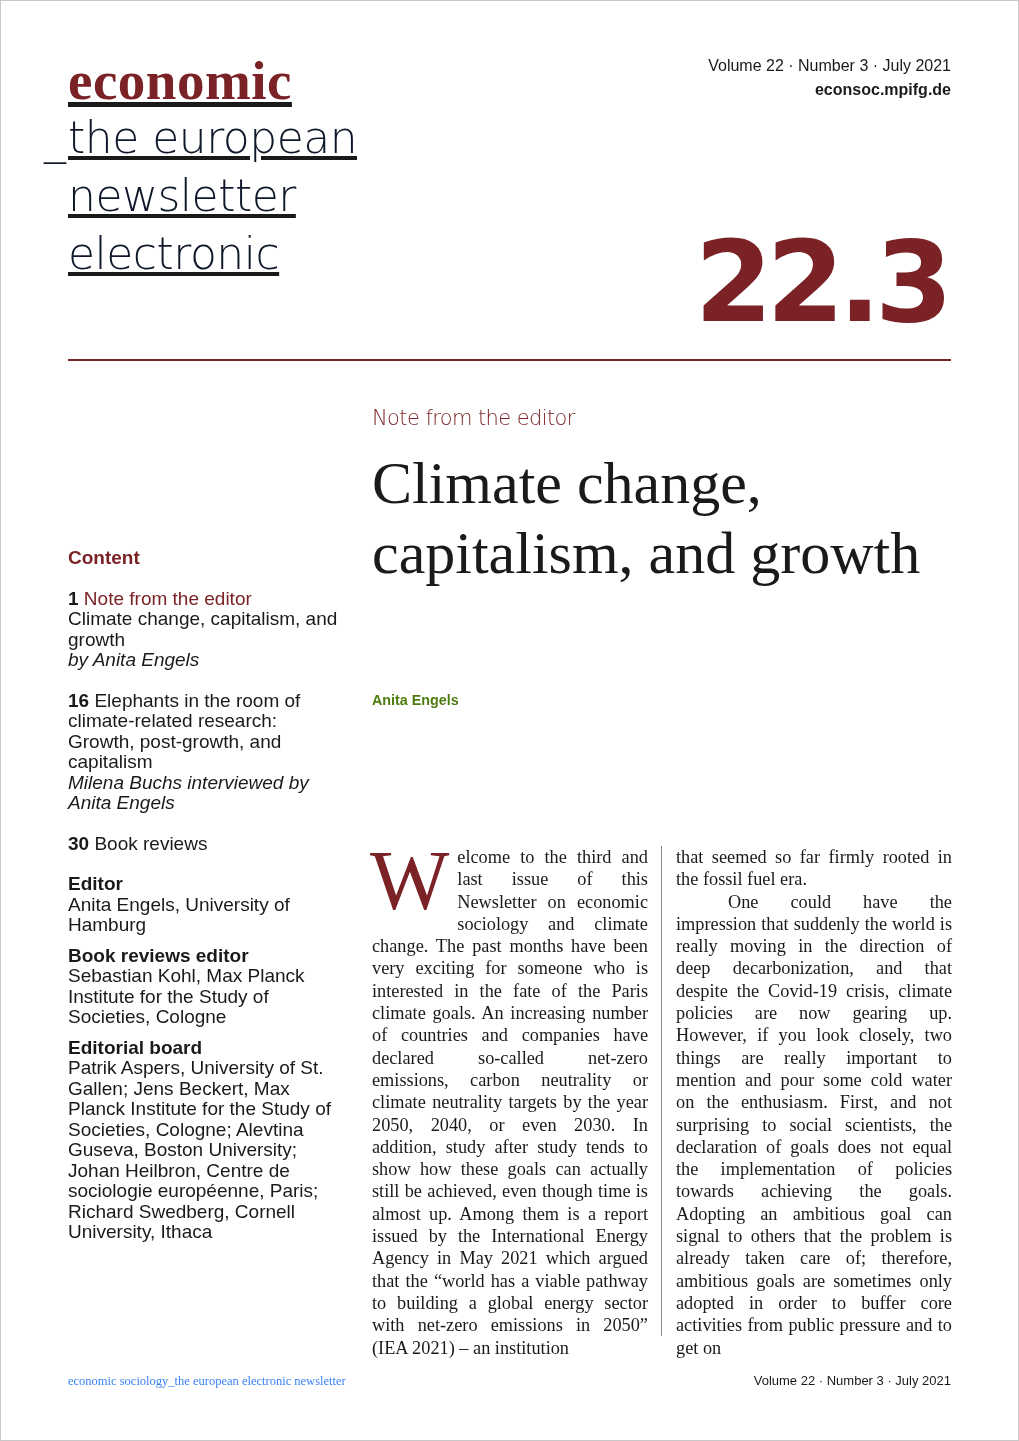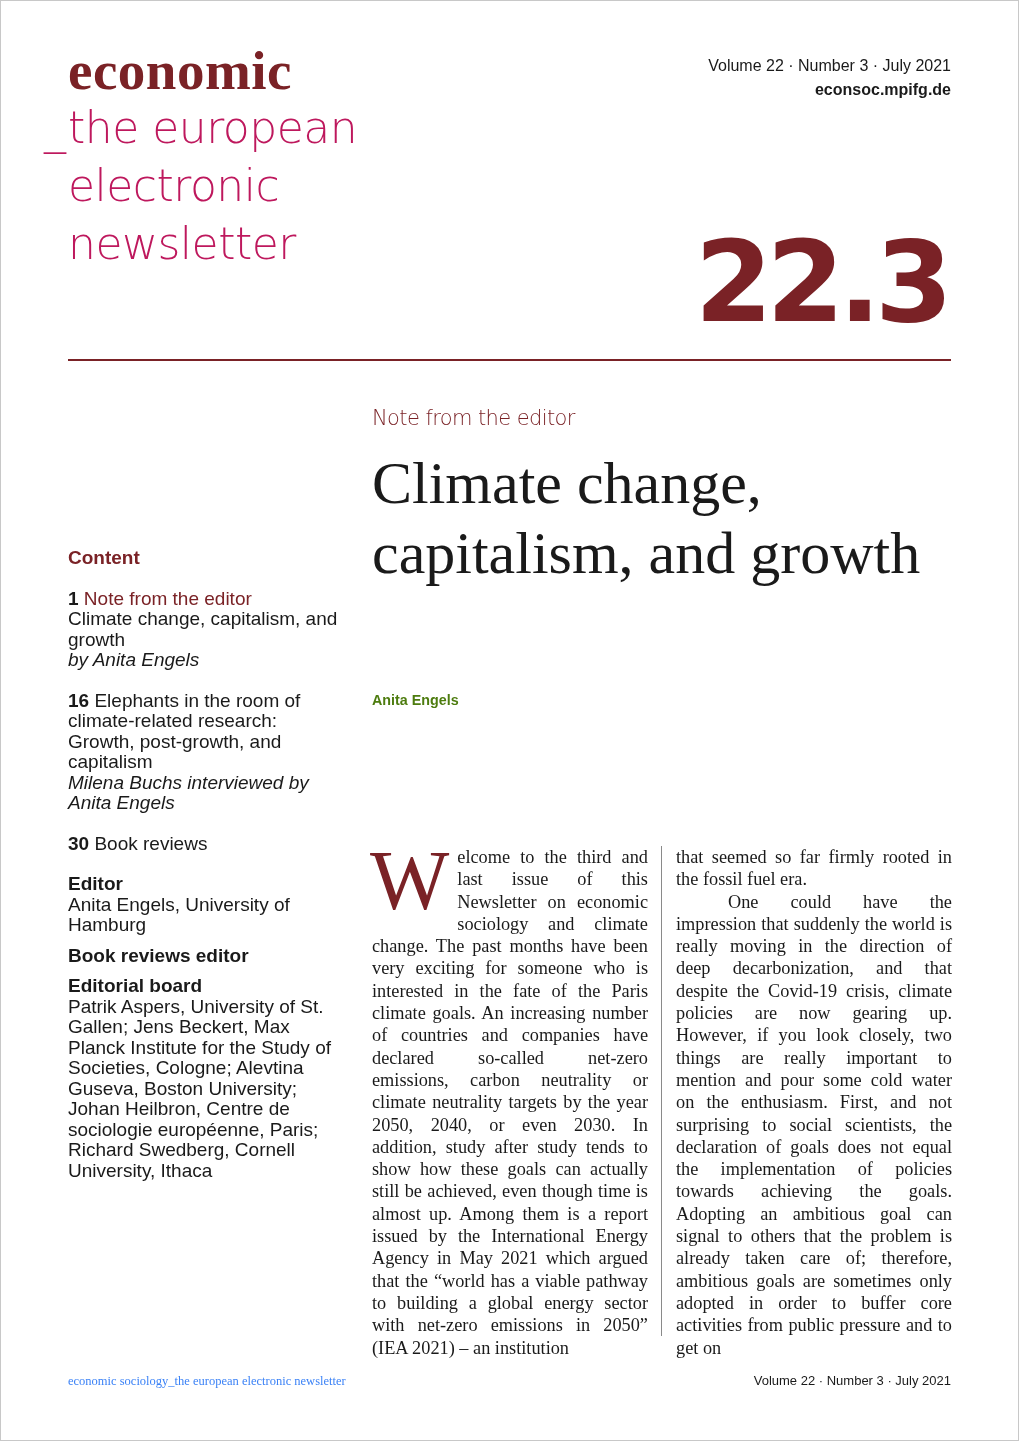--- a/index.html
+++ b/index.html
@@ -8,29 +8,29 @@
     position: relative; overflow: hidden;
     font-family: "Liberation Sans", "DejaVu Sans", sans-serif;
     color: #1a1a1a;
   }
   .page-frame {
     position: absolute; left: 0; top: 0; width: 1017px; height: 1439px;
     border: 1px solid #c8c8c8;
   }
 
   
-  .masthead { position: absolute; left: 68px; top: 42px; }
+  .masthead { position: absolute; left: 68px; top: 52px; text-decoration: underline; }
   .brand-line {
     font-family: "Liberation Serif", "DejaVu Serif", serif;
     font-weight: bold; color: #7a2226;
     font-size: 55px; line-height: 57px; letter-spacing: 0.5px;
   }
   .sub-line {
     font-family: "DejaVu Sans", sans-serif; font-weight: 300;
-    font-size: 44px; line-height: 58px; color: #be185d;
+    font-size: 44px; line-height: 58px; color: #0f172a;
     letter-spacing: -0.5px;
   }
   .sub-line.first { margin-left: -24px; }
   .sub-line.first .underscore { display: inline-block; width: 24px; }
 
   .issue-meta {
     position: absolute; right: 68px; top: 54px; text-align: right;
     font-size: 16px; line-height: 24px;
   }
   .issue-meta .url { font-weight: bold; font-size: 16px; }
@@ -106,22 +106,22 @@
   }
 </style>
 </head>
 <body>
 
 <div class="page-frame"></div>
 
 <div class="masthead">
   <div class="brand-line">economic</div>
   <div class="sub-line first"><span class="underscore">_</span><span>the european</span></div>
+  <div class="sub-line">newsletter</div>
   <div class="sub-line">electronic</div>
-  <div class="sub-line">newsletter</div>
 </div>
 
 <div class="issue-meta">
   <div>Volume 22 · Number 3 · July 2021</div>
   <div class="url">econsoc.mpifg.de</div>
 </div>
 
 <div class="issue-number">22.3</div>
 <div class="top-rule"></div>
 
@@ -147,20 +147,21 @@
     <span class="num">30</span>
     <span>Book reviews</span>
   </div>
 
   <div class="staff-block">
     <div class="label">Editor</div>
     <div>Anita Engels, University of Hamburg</div>
   </div>
   <div class="staff-block">
     <div class="label">Book reviews editor</div>
+    <div>Sebastian Kohl, Max Planck Institute for the Study of Societies, Cologne</div>
   </div>
   <div class="staff-block">
     <div class="label">Editorial board</div>
     <div>Patrik Aspers, University of St. Gallen; Jens Beckert, Max Planck Institute for the Study of Societies, Cologne; Alevtina Guseva, Boston University; Johan Heilbron, Centre de sociologie européenne, Paris; Richard Swedberg, Cornell University, Ithaca</div>
   </div>
 </div>
 
 <div class="kicker">Note from the editor</div>
 <div class="article-title">Climate change, capitalism, and growth</div>
 <div class="author">Anita Engels</div>

